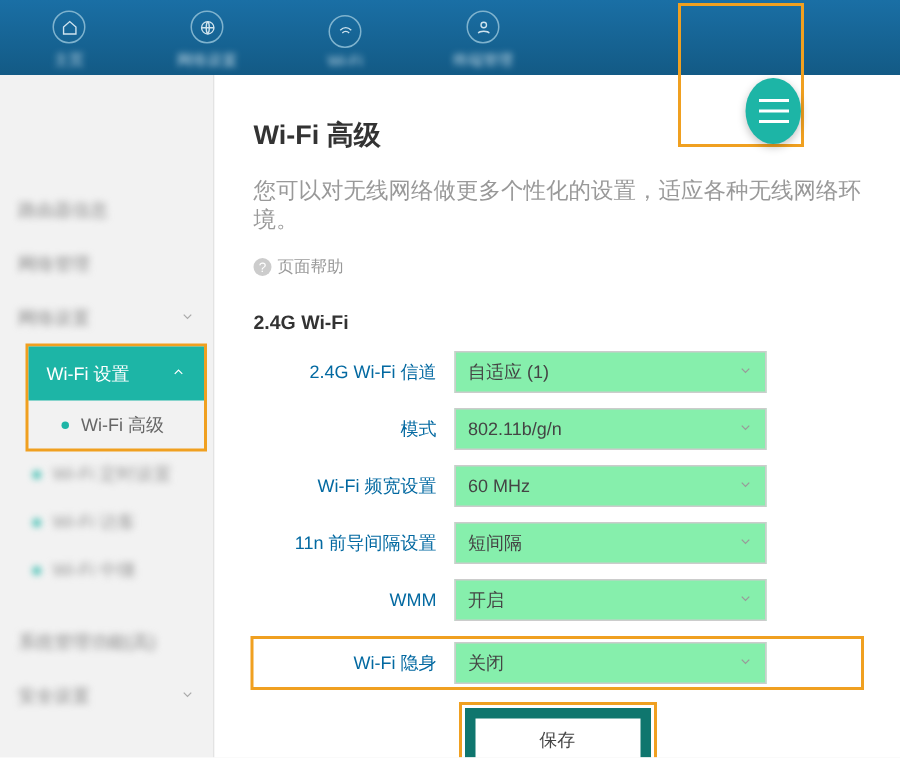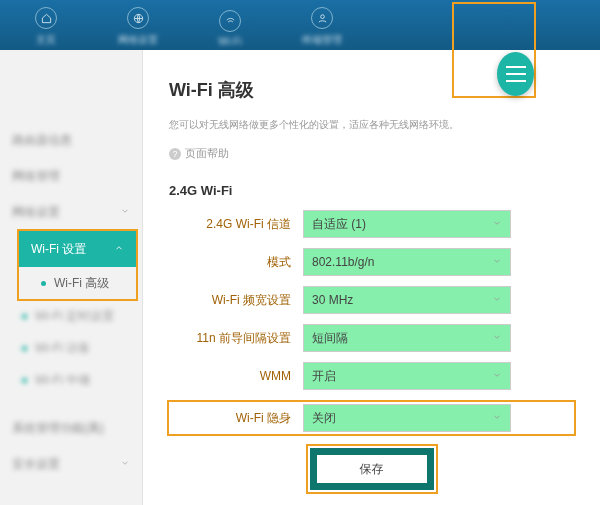--- a/index.html
+++ b/index.html
@@ -20,26 +20,26 @@
 .s-item .chev svg{width:10px;height:10px;stroke:#aaa;fill:none;stroke-width:2}
 .s-item.active{background:#1db5a6;color:#fff}
 .s-item.active .txt{filter:none;color:#fff}
 .s-item.active .chev svg{stroke:#fff}
 .sub{height:32px;display:flex;align-items:center;padding-left:22px;font-size:12px;color:#666;cursor:pointer}
 .sub .dot{width:5px;height:5px;border-radius:50%;background:#1db5a6;margin-right:8px}
 .sub.hl{}
 .hl-box{border:2px solid #f0a020;margin:-1px 4px -1px 17px}
 .content{flex:1;padding:28px 26px 0 26px;background:#fff;overflow:hidden}
 h1{font-size:18px;font-weight:600;margin:0 0 16px 0;color:#333}
-.desc{font-size:10px;color:#999;margin-bottom:14px}
+.desc{font-size:15px;color:#999;margin-bottom:14px}
 .help{font-size:11px;color:#999;display:flex;align-items:center;gap:4px;margin-bottom:22px}
 .help .q{width:12px;height:12px;border-radius:50%;background:#ccc;color:#fff;display:flex;align-items:center;justify-content:center;font-size:9px}
 h2{font-size:13px;font-weight:700;margin:0 0 12px 0}
 .row{display:flex;align-items:center;margin-bottom:10px}
-.row label{width:122px;text-align:right;font-size:12px;color:#a16207;padding-right:12px}
+.row label{width:122px;text-align:right;font-size:12px;color:#0369a1;padding-right:12px}
 .sel{flex:0 0 190px;height:26px;border:1px solid #ccc;background:#86efac;display:flex;align-items:center;justify-content:space-between;padding:0 8px;font-size:12px;color:#444;cursor:pointer}
 .sel .chev svg{width:10px;height:10px;stroke:#999;fill:none;stroke-width:2}
 .row.hl-row{border:2px solid #f0a020;padding:2px 0;margin-left:-2px;margin-right:-2px;margin-bottom:8px}
 .save-row{display:flex;justify-content:center;margin-top:6px}
 .save-btn{width:110px;height:28px;border:7px solid #0f766e;background:#fff;display:flex;align-items:center;justify-content:center;font-size:12px;color:#444;cursor:pointer}
 .save-wrap{border:2px solid #f0a020;padding:2px}
 .blur{filter:blur(2.5px);color:#999}
 </style>
 </head>
 <body>
@@ -167,21 +167,21 @@
       <div class="sel">
             <span>802.11b/g/n</span>
             <span class="chev"><svg viewBox="0 0 24 24">
                 <path d="M6 9l6 6 6-6"></path>
               </svg></span>
           </div>
     </div>
     <div class="row">
       <label>Wi-Fi 频宽设置</label>
       <div class="sel">
-            <span>30 MHz</span>
+            <span>60 MHz</span>
             <span class="chev"><svg viewBox="0 0 24 24">
                 <path d="M6 9l6 6 6-6"></path>
               </svg></span>
           </div>
     </div>
     <div class="row">
       <label>11n 前导间隔设置</label>
       <div class="sel">
             <span>短间隔</span>
             <span class="chev"><svg viewBox="0 0 24 24">

